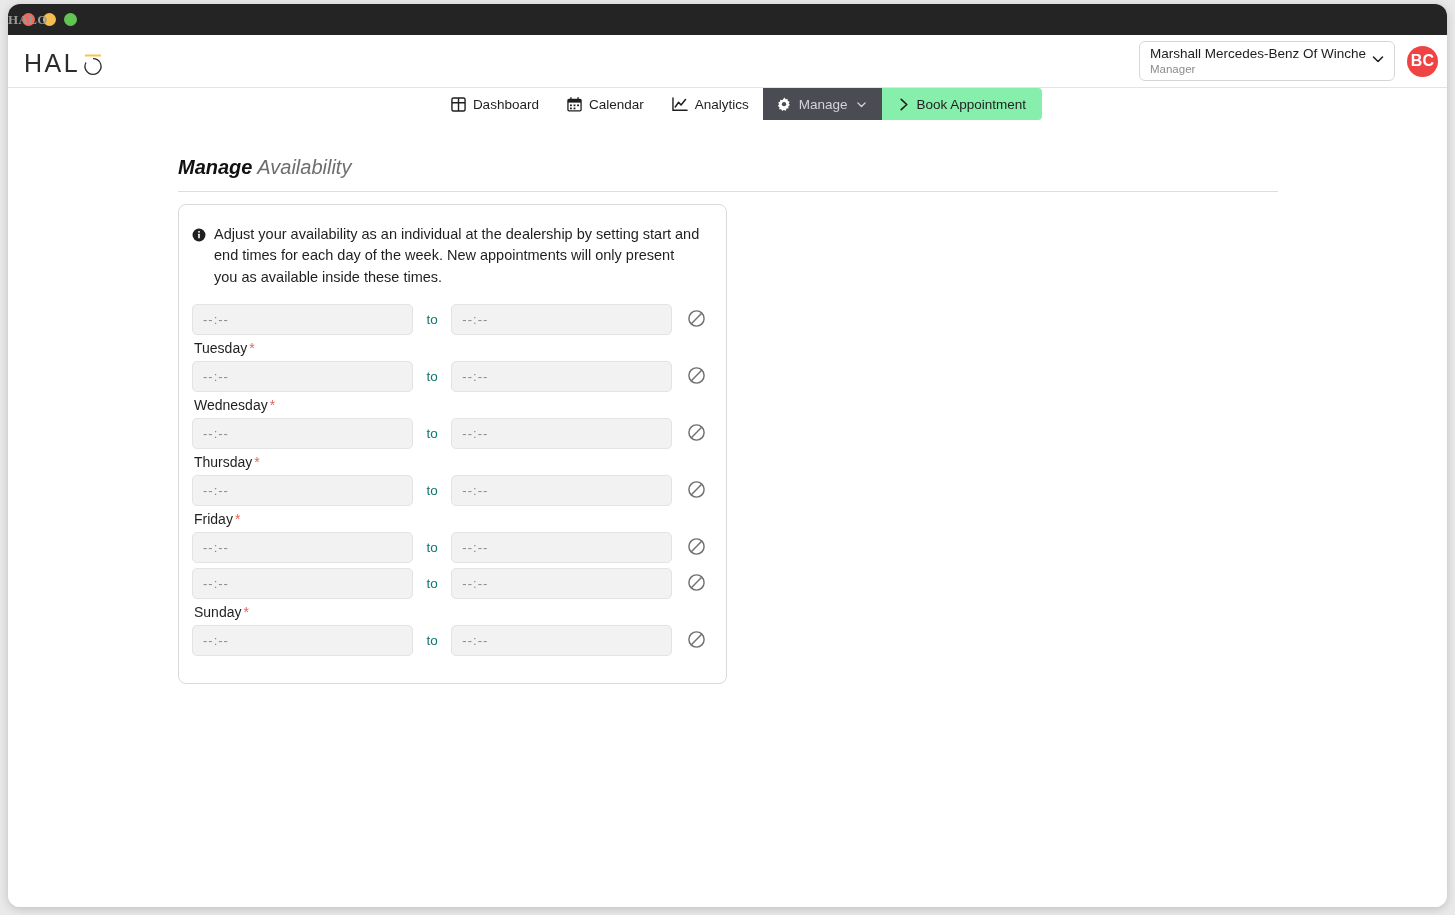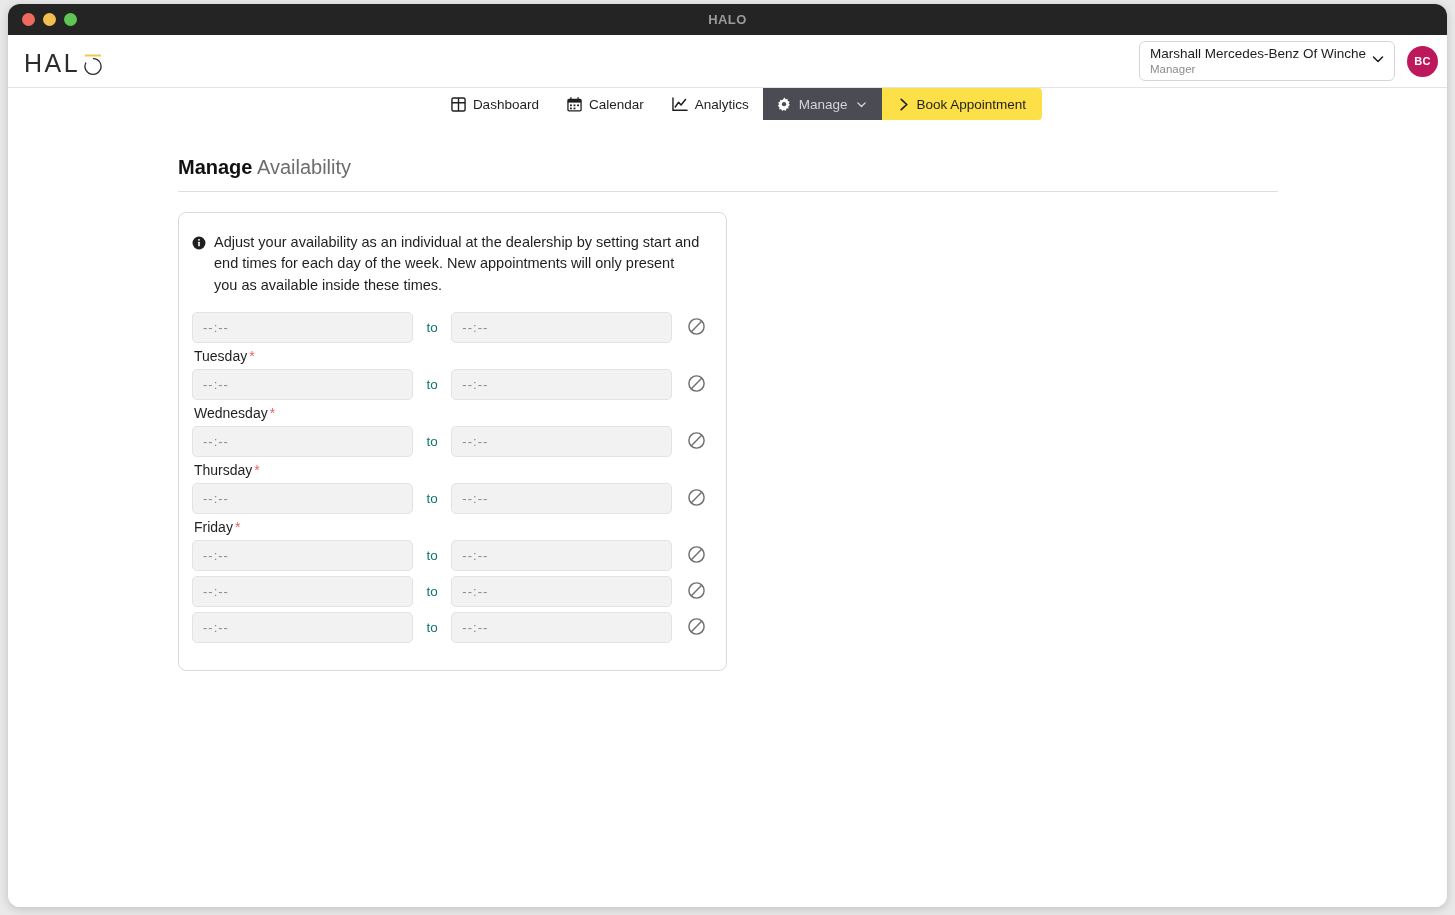--- a/index.html
+++ b/index.html
@@ -36,26 +36,27 @@
     gap: 8px;
     margin-left: 14px;
   }
   .dot { width: 13px; height: 13px; border-radius: 50%; }
   .dot.red { background: #ed6a5e; }
   .dot.yellow { background: #f4bd4f; }
   .dot.green { background: #61c554; }
   .titlebar-title {
     position: absolute;
     left: 0; right: 0;
-    text-align: center;
+    text-align: left;
     font-size: 13px;
     font-weight: bold;
     color: #9a9a9a;
     letter-spacing: 0.4px;
     pointer-events: none;
+    font-family: Liberation Serif, serif;
   }
 
   
   .app-header {
     height: 53px;
     background: #ffffff;
     border-bottom: 1px solid #e4e4e4;
     display: flex;
     align-items: center;
     justify-content: space-between;
@@ -109,23 +110,23 @@
   }
   .dealer-role {
     font-size: 11.5px;
     color: #8c8c8c;
     margin-top: 2px;
   }
   .chev { flex: 0 0 auto; margin-left: 4px; }
   .avatar {
     width: 31px; height: 31px;
     border-radius: 50%;
-    background: #be185d;
+    background: #ef4444;
     color: #fff;
-    font-size: 11px;
+    font-size: 16px;
     font-weight: bold;
     display: flex;
     align-items: center;
     justify-content: center;
     letter-spacing: 0.3px;
     cursor: pointer;
   }
 
   
   .nav-wrap {
@@ -152,49 +153,50 @@
     color: #1f1f1f;
     background: #fff;
     cursor: pointer;
     white-space: nowrap;
   }
   .nav-item.active {
     background: #4b4b53;
     color: #d4d4d6;
   }
   .nav-item.cta {
-    background: #fde047;
+    background: #86efac;
     color: #1f1f1f;
     padding: 0 16px;
   }
   .nav-item svg { display: block; flex: 0 0 auto; }
 
   
   .page {
     flex: 1 1 auto;
     background: #ffffff;
     overflow: hidden;
     padding: 0 0 0 0;
   }
   .page-inner { padding: 36px 0 0 170px; }
 
   .page-title-row {
     width: 1100px;
     border-bottom: 1px solid #dedede;
     padding-bottom: 12px;
+    font-style: italic;
   }
   .page-title {
     font-size: 20px;
     color: #6d6d6d;
   }
   .page-title b { color: #111; font-weight: bold; }
 
   
   .card {
-    margin-top: 20px;
+    margin-top: 12px;
     width: 549px;
     border: 1px solid #d9d9d9;
     border-radius: 8px;
     padding: 19px 20px 22px 13px;
     background: #fff;
   }
   .info-line {
     display: flex;
     gap: 8px;
     font-size: 14.5px;
@@ -460,20 +462,21 @@
                 <input class="time-input" type="text" placeholder="--:--" style="">
                 <button class="clear-btn">
                   <span><svg width="19" height="19" viewBox="0 0 20 20">
                       <circle cx="10" cy="10" r="8" fill="none" stroke="#6f6f6f" stroke-width="1.5"></circle>
                       <line x1="4.6" y1="15.4" x2="15.4" y2="4.6" stroke="#6f6f6f" stroke-width="1.5"></line>
                     </svg></span>
                 </button>
               </div>
             </div>
             <div class="day-row">
+              <div class="day-label"><span>Sunday</span><span class="req">*</span></div>
               <div class="time-row">
                 <input class="time-input" type="text" placeholder="--:--" style="">
                 <span class="to-sep">to</span>
                 <input class="time-input" type="text" placeholder="--:--" style="">
                 <button class="clear-btn">
                   <span><svg width="19" height="19" viewBox="0 0 20 20">
                       <circle cx="10" cy="10" r="8" fill="none" stroke="#6f6f6f" stroke-width="1.5"></circle>
                       <line x1="4.6" y1="15.4" x2="15.4" y2="4.6" stroke="#6f6f6f" stroke-width="1.5"></line>
                     </svg></span>
                 </button>

